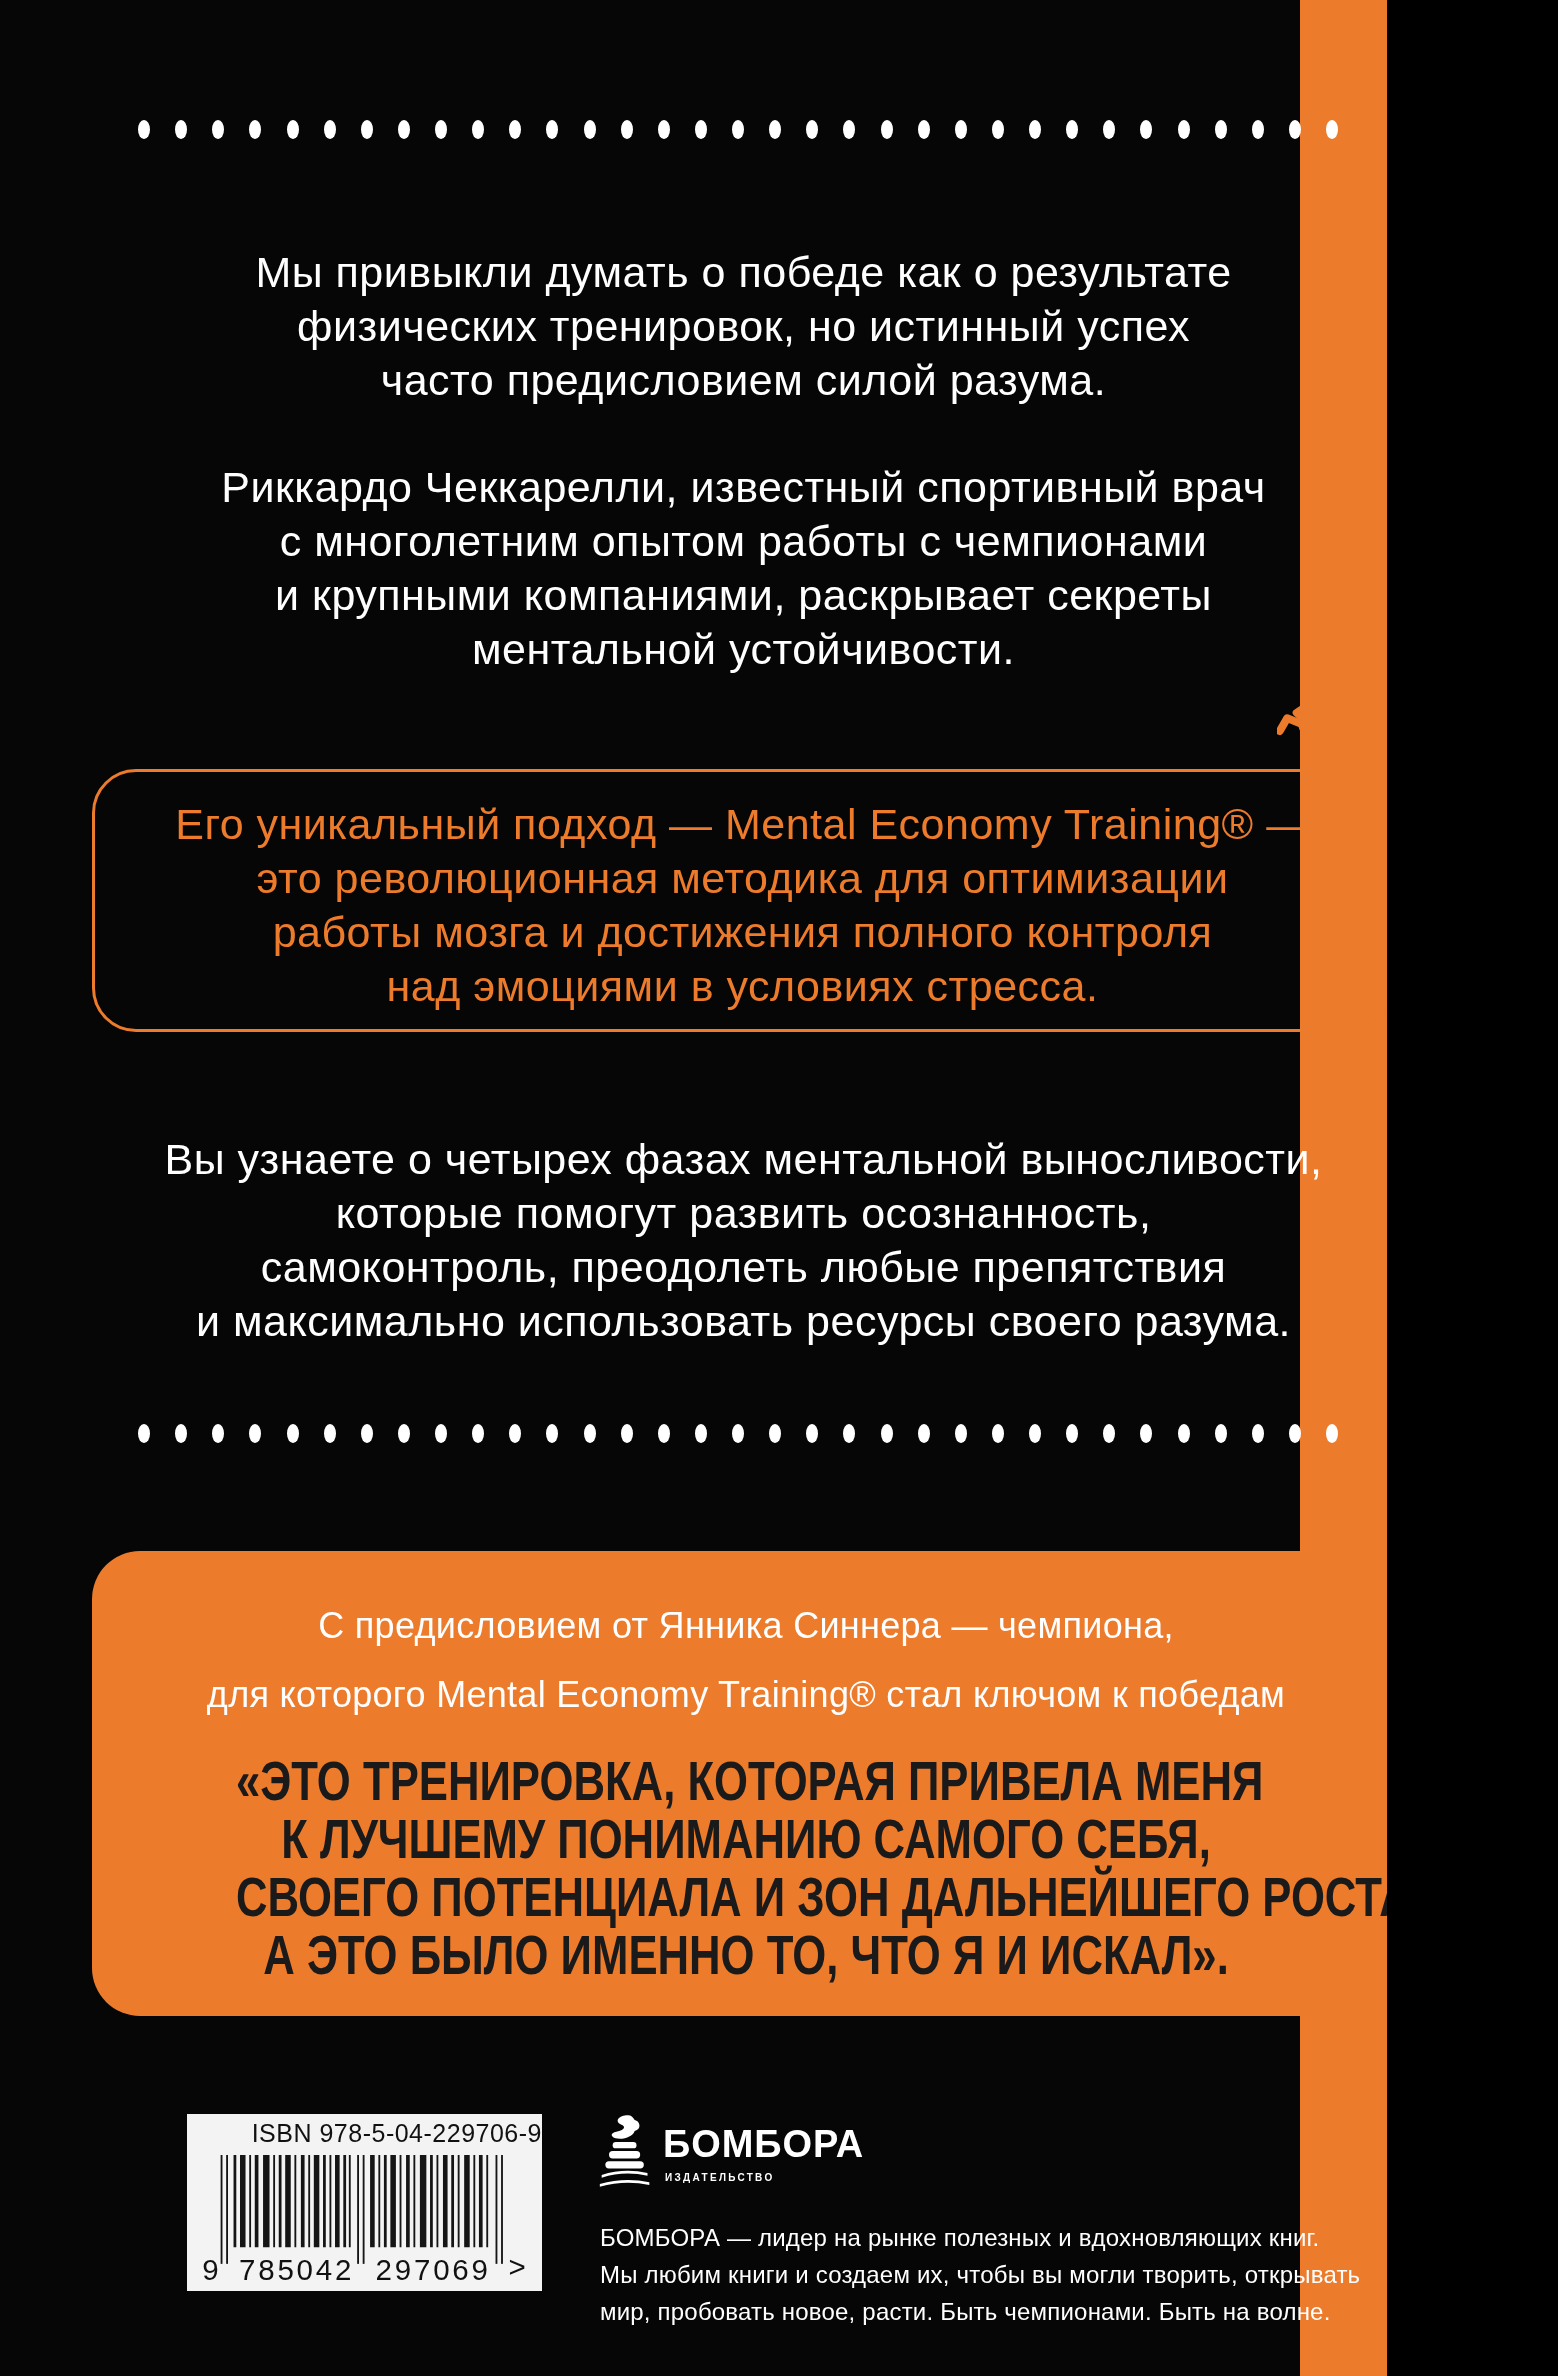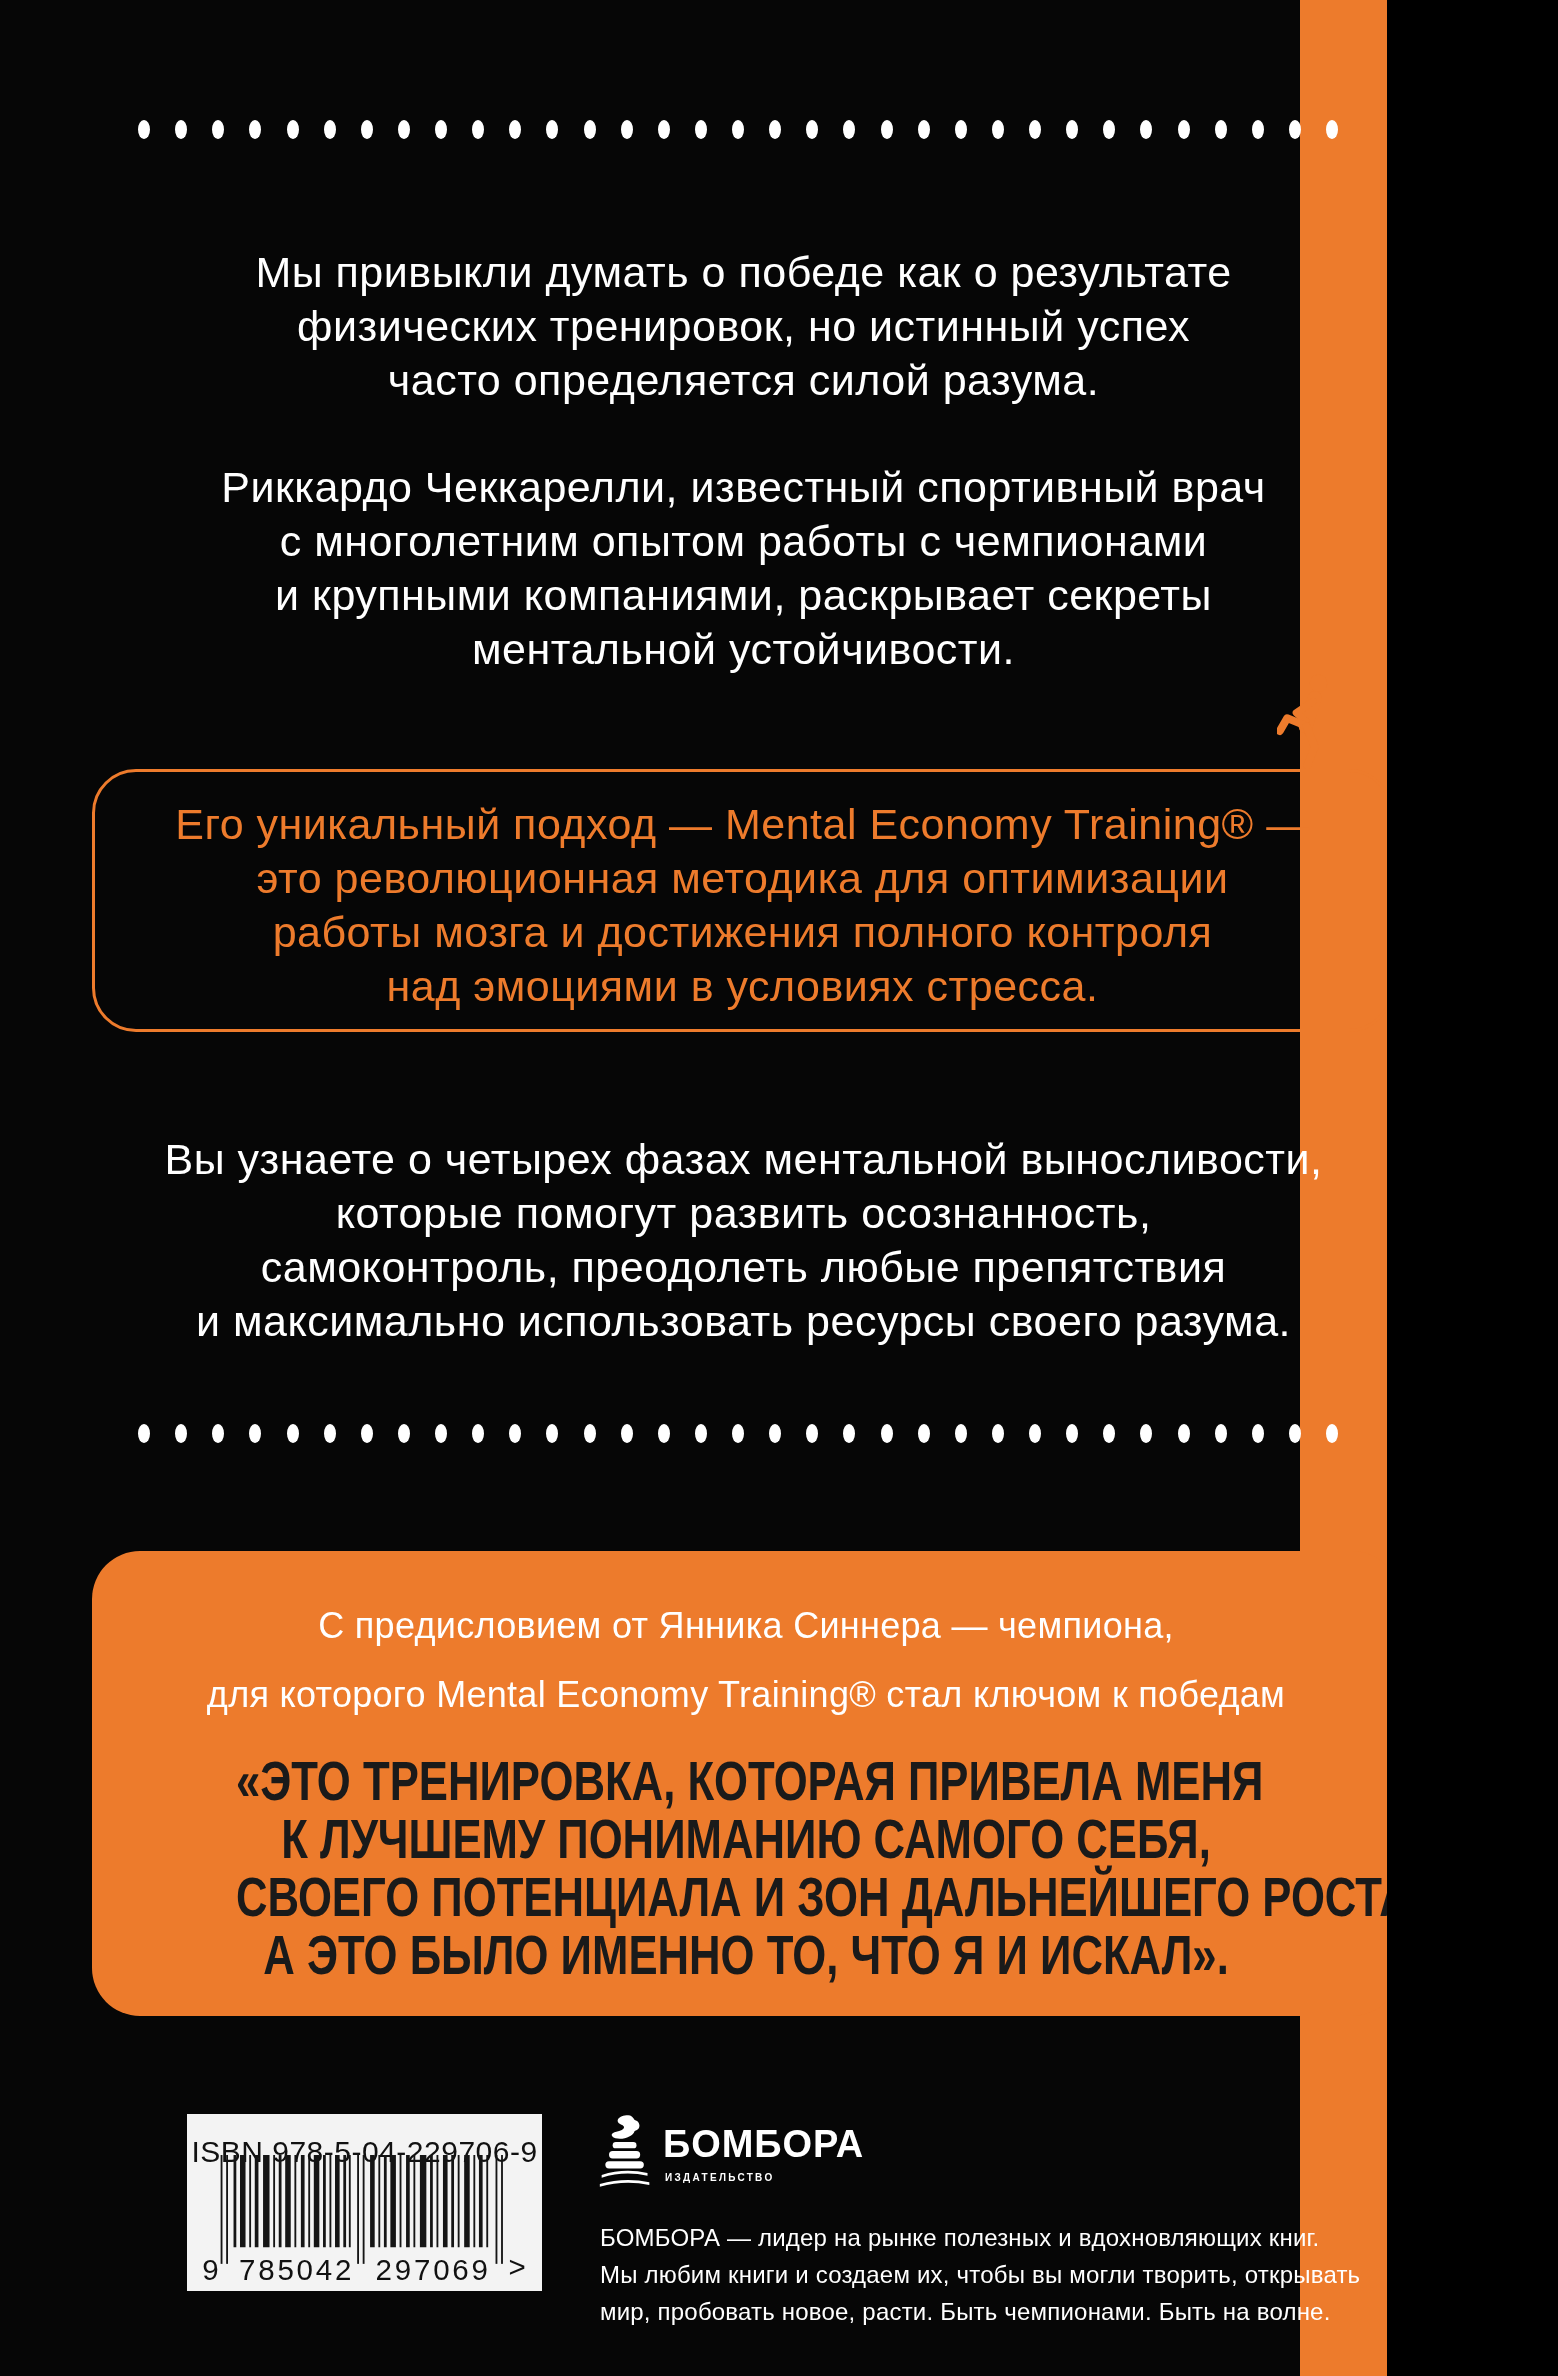--- a/index.html
+++ b/index.html
@@ -35,21 +35,21 @@
   .quote-box { position:absolute; left:92px; top:1551px; width:1308px; height:465px;
                background:var(--accent); border-radius:48px; }
   .intro { margin-top:50px; text-align:center; color:#ffffff; font-size:36px; line-height:49px; letter-spacing:0.3px; }
   .intro .line { display:block;margin-top:20px; }
   .quote { margin-top:33px; text-align:center; color:#1a1a1a; font-size:56px; line-height:58px;
            font-weight:700; letter-spacing:0; }
   .quote .line { display:block; transform:scaleX(0.78); transform-origin:50% 50%; white-space:nowrap; }
 
   .barcode-box { position:absolute; left:187px; top:2114px; width:355px; height:177px;
                  background:#f3f3f3; color:#111111; }
-  .isbn { margin-top:21px; text-align:center; font-size:30px; letter-spacing:0.5px; font-weight:400; }
+  .isbn { margin-top:5px; text-align:right; font-size:25px; letter-spacing:0.5px; font-weight:400; }
   .barcode-svg { position:absolute; left:14.8px; top:41px; }
   .bar { fill:#151515; }
   .bc-digit { font-family:"Liberation Sans", sans-serif; font-size:32px; fill:#111111; }
 
   .logo-icon { position:absolute; left:598px; top:2114px; }
   .pub-name { position:absolute; left:663px; top:2123px; font-size:38px; font-weight:700;
               color:#ffffff; letter-spacing:0.9px; }
   .pub-sub  { position:absolute; left:665px; top:2172px; font-size:10px; font-weight:700;
               color:#ffffff; letter-spacing:2.3px; }
   .about { position:absolute; left:600px; top:2219px; color:#ffffff; font-size:24px;
@@ -95,21 +95,21 @@
       <div class="dot"></div>
       <div class="dot"></div>
       <div class="dot"></div>
       <div class="dot"></div>
       <div class="dot"></div>
     </div>
 
   <div class="para para-1">
     <span class="line">Мы привыкли думать о победе как о результате</span>
     <span class="line">физических тренировок, но истинный успех</span>
-    <span class="line">часто определяется силой разума.</span>
+    <span class="line">часто предисловием силой разума.</span>
   </div>
 
   <div class="para para-2">
     <span class="line">Риккардо Чеккарелли, известный спортивный врач</span>
     <span class="line">с многолетним опытом работы с чемпионами</span>
     <span class="line">и крупными компаниями, раскрывает секреты</span>
     <span class="line">ментальной устойчивости.</span>
   </div>
 
   <svg class="runner" width="59" height="96" viewBox="0 0 64 104">

